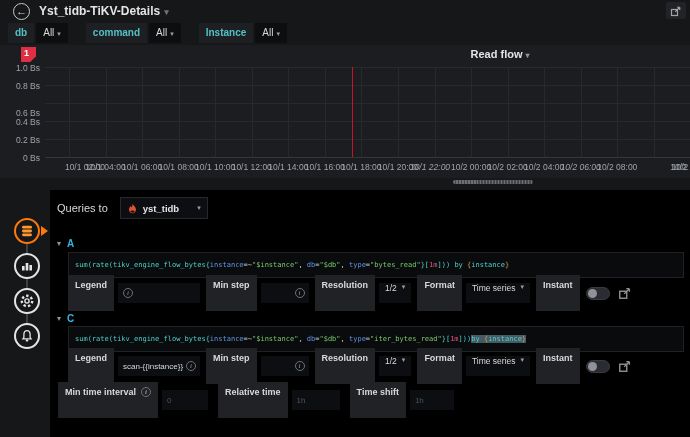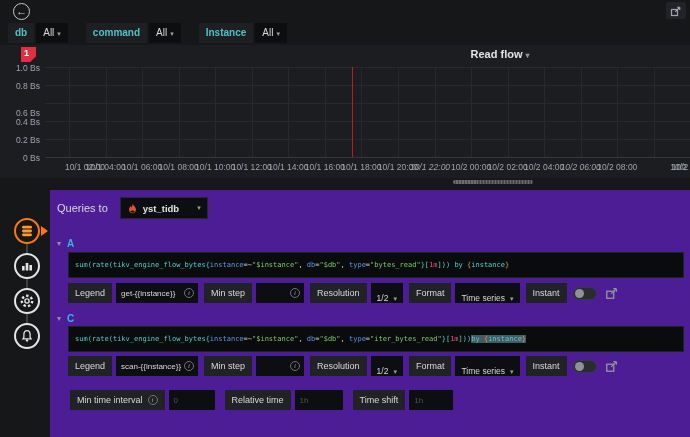--- a/index.html
+++ b/index.html
@@ -35,60 +35,61 @@
 
   .hscroll { position:absolute; left:453px; top:180px; width:80px; height:4px; border-radius:2px; background:repeating-linear-gradient(90deg,#6b6e74 0 1.5px,#45474c 1.5px 3px); cursor:pointer; }
 
   
   .rail-line { position:absolute; left:26px; top:231px; width:2px; height:105px; background:#3f4044; }
   .rail-icon { position:absolute; left:14px; width:26px; height:26px; border:2px solid #e3e4e6; border-radius:50%; background:#161719; display:flex; align-items:center; justify-content:center; cursor:pointer; }
   .rail-icon.active { border-color:#ff780a; }
   .rail-tail { position:absolute; left:41px; width:0; height:0; border-top:5px solid transparent; border-bottom:5px solid transparent; border-left:7px solid #ff780a; }
 
   
-  .qsection { position:absolute; left:50px; top:190px; width:640px; height:247px; background:#4c1d95; }
+  .qsection { position:absolute; left:50px; top:190px; width:640px; height:247px; background:#000000; }
   .q-header { position:absolute; left:7px; top:7px; height:22px; display:flex; align-items:center; }
   .q-header-label { font-size:11px; color:#d8d9da; margin-right:12px; }
   .ds-picker { display:flex; align-items:center; background:#0d0e11; border:1px solid #26282d; height:22px; width:88px; padding:0 6px; cursor:pointer; }
   .ds-picker .ds-name { font-size:9.5px; font-weight:bold; color:#e3e4e6; margin-left:5px; flex:1; }
   .ds-picker .caret { font-size:7px; color:#9a9da3; }
 
   .q-row-header { position:absolute; left:7px; height:15px; display:flex; align-items:center; cursor:pointer; }
   .q-row-header .collapse-caret { color:#8e9196; font-size:8px; margin-right:6px; }
   .q-row-header .ref-id { color:#33b5e5; font-size:10px; font-weight:bold; }
 
   .code-box { position:absolute; left:18px; width:616px; height:26px; background:#0a0b0d; border:1px solid #1f2126; display:flex; align-items:center; padding-left:6px; cursor:text; }
   .code-line { font-family:"DejaVu Sans Mono",monospace; font-size:7px; white-space:pre; }
   .tok-fn { color:#4dd2cd;margin-top:24px; } .tok-lbl { color:#5f96e8; } .tok-str { color:#7bc96f; }
   .tok-num { color:#ee5580; } .tok-brace { color:#d8a054; } .tok-plain { color:#c7d0d9; }
   .tok-sel { background:#455a64; }
 
   .opt-row { position:absolute; left:18px; height:20px; display:flex; align-items:center; }
-  .chip { background:#202226; color:#d8d9da; font-size:9px; font-weight:normal; height:20px; line-height:20px; padding:0 7px; white-space:nowrap; }
+  .chip { background:#202226; color:#d8d9da; font-size:9px; font-weight:bold; height:36px; line-height:20px; padding:0 7px; white-space:nowrap; }
   .input-wrap { background:#0d0e11; height:20px; display:flex; align-items:center; margin-right:6px; padding:0 4px 0 5px; }
   .input-wrap input { background:transparent; border:none; outline:none; color:#d8d9da; font-size:8px; font-family:"Liberation Sans",sans-serif; width:100%; height:100%; }
   .input-wrap input::placeholder { color:#50545b; }
   .info-icon { width:10px; height:10px; min-width:10px; border:1px solid #6e7177; border-radius:50%; color:#9a9da3; font-size:7px; line-height:8px; text-align:center; font-style:italic; font-family:"Liberation Serif",serif; }
-  .select-box { background:#0d0e11; height:20px; display:flex; align-items:flex-end; padding:0 6px; margin-right:6px; cursor:pointer; }
+  .select-box { background:#0d0e11; height:20px; display:flex; align-items:flex-start; padding:0 6px; margin-right:6px; cursor:pointer; }
   .select-box .sel-val { font-size:8.5px; color:#d8d9da; margin-right:5px; white-space:nowrap; }
   .select-box .caret { font-size:7px; color:#9a9da3; }
   .toggle { width:24px; height:13px; border-radius:7px; background:#2b2c31; border:1px solid #3a3b40; position:relative; margin:0 8px 0 2px; cursor:pointer; }
   .toggle .knob { position:absolute; left:1px; top:1px; width:9px; height:9px; border-radius:50%; background:#8f9399; }
   .row-share { width:14px; height:14px; cursor:pointer; }
 
   .mr4 { margin-right:4px; } .mr10 { margin-right:10px; }
   .chip .info-icon { display:inline-block; margin-left:5px; vertical-align:1px; font-style:italic; }
 
   svg { display:block; }
 </style>
 </head>
 <body>
 
 <div class="navbar">
   <div class="back-btn"><span>←</span></div>
+  <div class="nav-title"><span>Yst_tidb-TiKV-Details</span><span class="caret">▾</span></div>
   <div class="nav-share">
     <svg width="12" height="12" viewBox="0 0 16 16">
       <rect x="2" y="6" width="8" height="8" fill="none" stroke="#9fa4ab" stroke-width="1.6"></rect>
       <path d="M7 9 L13 3 M13 3 L9.5 3 M13 3 L13 6.5" stroke="#9fa4ab" stroke-width="1.6" fill="none"></path>
     </svg>
   </div>
 </div>
 
 <div class="filters">
   <div class="var-pair">
@@ -212,21 +213,20 @@
   <div class="q-row-header" style="top:46px;">
     <span class="collapse-caret">▾</span>
     <span class="ref-id">A</span>
   </div>
   <div class="code-box" style="top:62px;">
     <div class="code-line"><span class="tok-fn">sum(rate(tikv_engine_flow_bytes{</span><span class="tok-lbl">instance</span><span class="tok-plain">=~</span><span class="tok-str">"$instance"</span><span class="tok-plain">, </span><span class="tok-lbl">db</span><span class="tok-plain">=</span><span class="tok-str">"$db"</span><span class="tok-plain">, </span><span class="tok-lbl">type</span><span class="tok-plain">=</span><span class="tok-str">"bytes_read"</span><span class="tok-fn">}[</span><span class="tok-num">1m</span><span class="tok-fn">])) </span><span class="tok-fn">by </span><span class="tok-brace">{</span><span class="tok-fn">instance</span><span class="tok-brace">}</span></div>
   </div>
   <div class="opt-row" style="top:93px;">
     <span class="chip mr4">Legend</span>
     <div class="input-wrap" style="width:82px;">
-      <input value="get-{{instance}}" style="">
       <span class="info-icon">i</span>
     </div>
     <span class="chip mr4">Min step</span>
     <div class="input-wrap" style="width:48px;">
       <input value="" style="">
       <span class="info-icon">i</span>
     </div>
     <span class="chip mr4">Resolution</span>
     <div class="select-box">
       <span class="sel-val">1/2</span>
@@ -278,21 +278,21 @@
     <span class="chip mr4">Instant</span>
     <div class="toggle">
         <div class="knob"></div>
       </div>
     <svg class="row-share" viewBox="0 0 16 16">
       <rect x="2" y="6" width="8" height="8" fill="none" stroke="#8e9196" stroke-width="1.6"></rect>
       <path d="M7 9 L13 3 M13 3 L9.5 3 M13 3 L13 6.5" stroke="#8e9196" stroke-width="1.6" fill="none"></path>
     </svg>
   </div>
 
-  <div class="opt-row" style="top:200px; left:20px;align-items:center;">
+  <div class="opt-row" style="top:200px; left:8px;align-items:center;">
     <span class="chip mr4"><span>Min time interval</span><span class="info-icon">i</span></span>
     <div class="input-wrap mr10" style="width:46px;">
       <input placeholder="0" style="">
     </div>
     <span class="chip mr4">Relative time</span>
     <div class="input-wrap mr10" style="width:48px;">
       <input placeholder="1h" style="">
     </div>
     <span class="chip mr4">Time shift</span>
     <div class="input-wrap" style="width:44px;">

